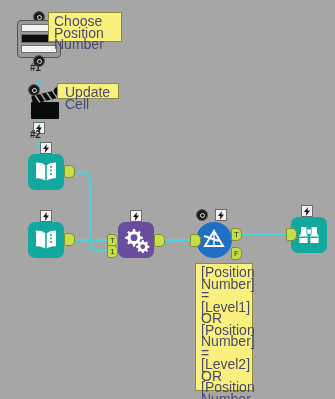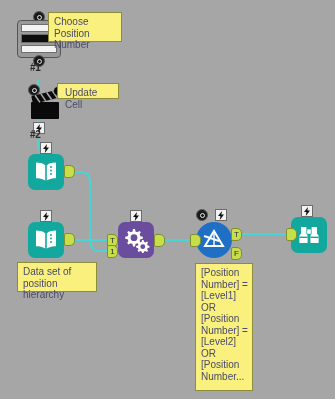--- a/index.html
+++ b/index.html
@@ -97,21 +97,21 @@
     height: 399px;
     pointer-events: none;
   }
   
   .note {
     position: absolute;
     background: #f9f07d;
     border: 1px solid #8c8c3a;
     box-sizing: border-box;
     color: #4a4a6a;
-    font-size: 10px;
+    font-size: 14px;
     line-height: 11.5px;
     padding: 3px 4px 3px 5px;
     font-family: "Liberation Sans", sans-serif;
     white-space: pre-line;
   }
   
   .conn-label {
     position: absolute;
     font-size: 10px;
     font-weight: bold;
@@ -245,22 +245,20 @@
   <div class="icon-tile" style="left:28px; top:222px;">
     <svg width="24" height="22" viewBox="0 0 24 22" xmlns="http://www.w3.org/2000/svg">
       <path d="M11.2 4.2 C8.6 2.2 5.4 1.6 2 1.6 L2 17.2 C5.4 17.2 8.6 17.8 11.2 19.6 Z" fill="#fff"></path>
       <path d="M12.8 4.2 C15.4 2.2 18.6 1.6 22 1.6 L22 17.2 C18.6 17.2 15.4 17.8 12.8 19.6 Z" fill="#fff"></path>
       <circle cx="17" cy="6" r="1" fill="#13a89e"></circle>
       <circle cx="17" cy="9.5" r="1" fill="#13a89e"></circle>
       <circle cx="17" cy="13" r="1" fill="#13a89e"></circle>
     </svg>
   </div>
   <div class="port plain" style="left:64px; top:233px;">o</div>
-  <div class="note" style="left:17px; top:262px; width:80px; height:30px;">Data set of
-position hierarchy</div>
 
   <div class="badge" style="left:130px; top:210px;">
     <svg width="8" height="9" viewBox="0 0 8 9" xmlns="http://www.w3.org/2000/svg">
       <path d="M5 0 L1 5 H3.4 L2.8 9 L7 3.6 H4.4 Z" fill="#111"></path>
     </svg>
   </div>
   <div class="icon-tile purple" style="left:118px; top:222px;">
     <svg width="28" height="26" viewBox="0 0 28 26" xmlns="http://www.w3.org/2000/svg">
       <path d="M11 2 L13 2 L13.5 4.4 L15.4 5.2 L17.4 3.9 L18.8 5.3 L17.6 7.3 L18.4 9.2 L20.8 9.7 L20.8 11.7 L18.4 12.2 L17.6 14.1 L18.8 16.1 L17.4 17.5 L15.4 16.2 L13.5 17 L13 19.4 L11 19.4 L10.5 17 L8.6 16.2 L6.6 17.5 L5.2 16.1 L6.4 14.1 L5.6 12.2 L3.2 11.7 L3.2 9.7 L5.6 9.2 L6.4 7.3 L5.2 5.3 L6.6 3.9 L8.6 5.2 L10.5 4.4 Z" fill="#fff"></path>
       <circle cx="12" cy="10.7" r="3.4" fill="#6b4d9e"></circle>

